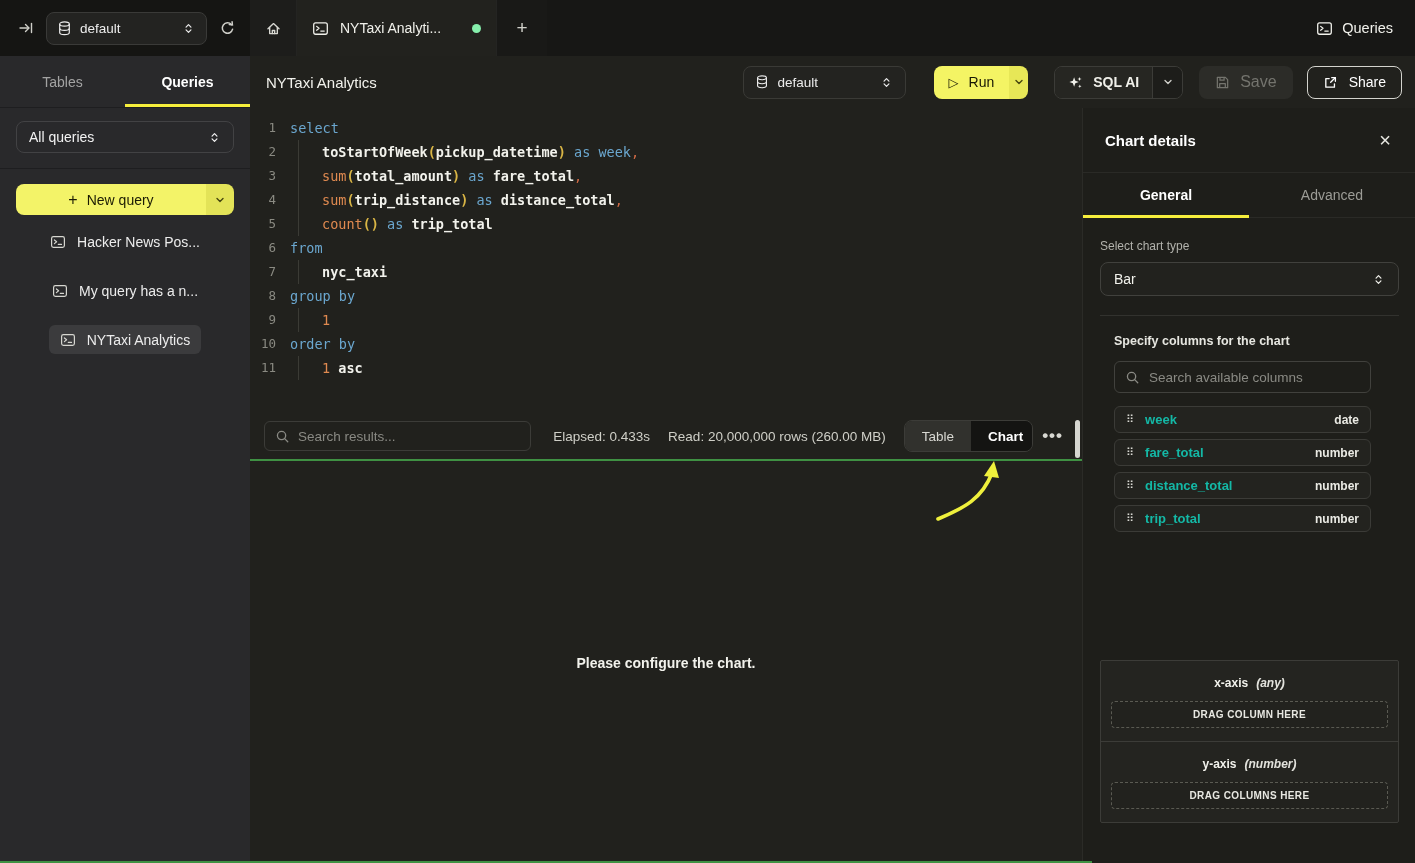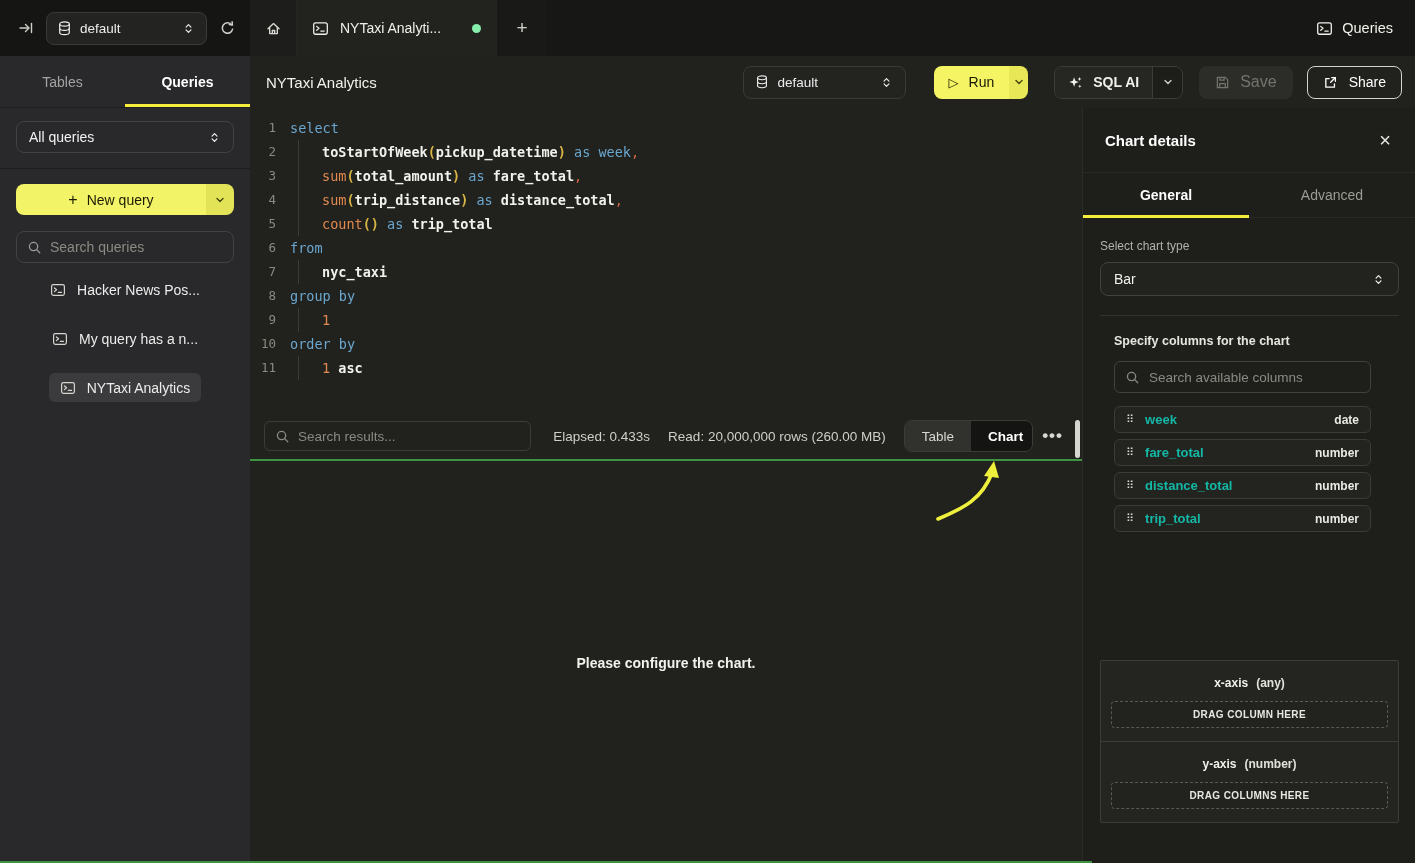--- a/index.html
+++ b/index.html
@@ -117,21 +117,21 @@
   .columns-search { height:32px; border:1px solid #41413d; border-radius:6px; display:flex; align-items:center; gap:9px; padding:0 10px; color:#8a8a84; font-size:13.5px; margin-bottom:13px; }
   .col-pill { height:27px; border:1px solid #3b3b37; border-radius:6px; background:#23231f; display:flex; align-items:center; gap:11px; padding:0 11px; margin-bottom:6px; }
   .col-handle { color:#d8d8d2; font-size:11px; }
   .col-name { font-size:13px; font-weight:700; color:#14b8a6; }
   .col-type { margin-left:auto; font-size:12px; font-weight:700; color:#eaeae4; }
 
   .axes-box { position:absolute; left:17px; right:16px; bottom:40px; border:1px solid #3c3c38; background:#242420; border-radius:2px; }
   .axis-section { padding:13px 10px 13px; text-align:center; }
   .axis-section + .axis-section { border-top:1px solid #3c3c38; }
   .axis-label { font-size:12px; font-weight:700; color:#f2f2ec; }
-  .axis-constraint { font-size:12px; font-weight:700; color:#e2e2dc; margin-left:8px; }
+  .axis-constraint { font-size:12px; font-weight:700; color:#e2e2dc; margin-left:8px;font-style:italic; }
   .dropzone { margin-top:11px; height:27px; border:1px dashed #5a5a52; border-radius:4px; display:flex; align-items:center; justify-content:center; font-size:10px; font-weight:700; letter-spacing:.4px; color:#e8e8e2; background:#22221e; }
 </style>
 </head>
 <body>
 
 <div class="app">
 
   <header class="topbar">
     <div class="topbar-left">
       <span class="pin-btn">
@@ -229,29 +229,20 @@
       <div class="new-query">
         <div class="nq-main">
           <span class="nq-plus">+</span>
           <span>New query</span>
         </div>
         <div class="nq-caret">
           <svg width="12" height="12" viewBox="0 0 16 16" fill="none" stroke="currentColor" stroke-width="1.8" stroke-linecap="round" stroke-linejoin="round">
               <path d="M4 6l4 4 4-4"></path>
             </svg>
         </div>
-      </div>
-      <div class="sidebar-search">
-        <span>
-          <svg width="15" height="15" viewBox="0 0 16 16" fill="none" stroke="currentColor" stroke-width="1.4" stroke-linecap="round">
-              <circle cx="7" cy="7" r="4.4"></circle>
-              <path d="M10.3 10.3 13.6 13.6"></path>
-            </svg>
-        </span>
-        <input placeholder="Search queries" style="">
       </div>
       <div class="query-list">
           <div class="query-item">
             <span class="q-icon">
               <svg width="16" height="16" viewBox="0 0 16 16" fill="none" stroke="currentColor" stroke-width="1.2" stroke-linecap="round" stroke-linejoin="round">
                 <rect x="1.6" y="2.6" width="12.8" height="10.8" rx="1.8"></rect>
                 <path d="M4.4 6 6.6 7.8 4.4 9.6"></path>
                 <path d="M8.3 10.4h3.2"></path>
               </svg>
             </span>

